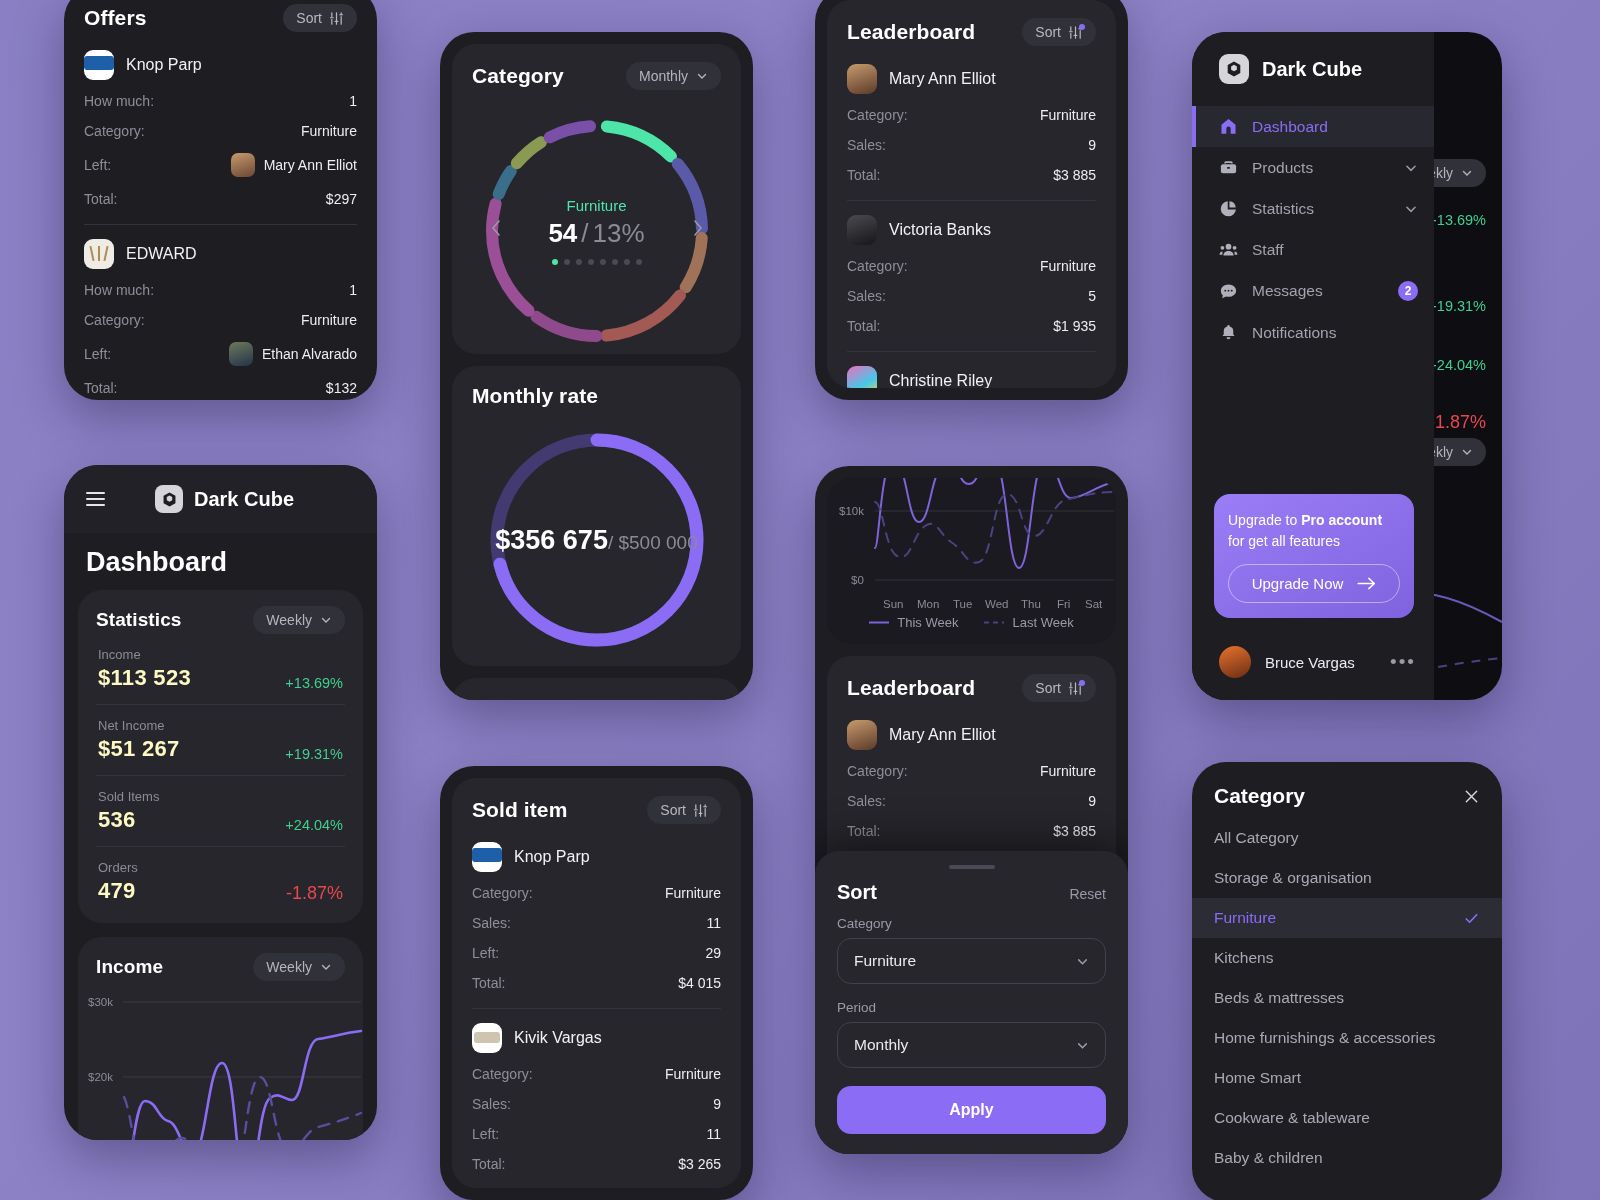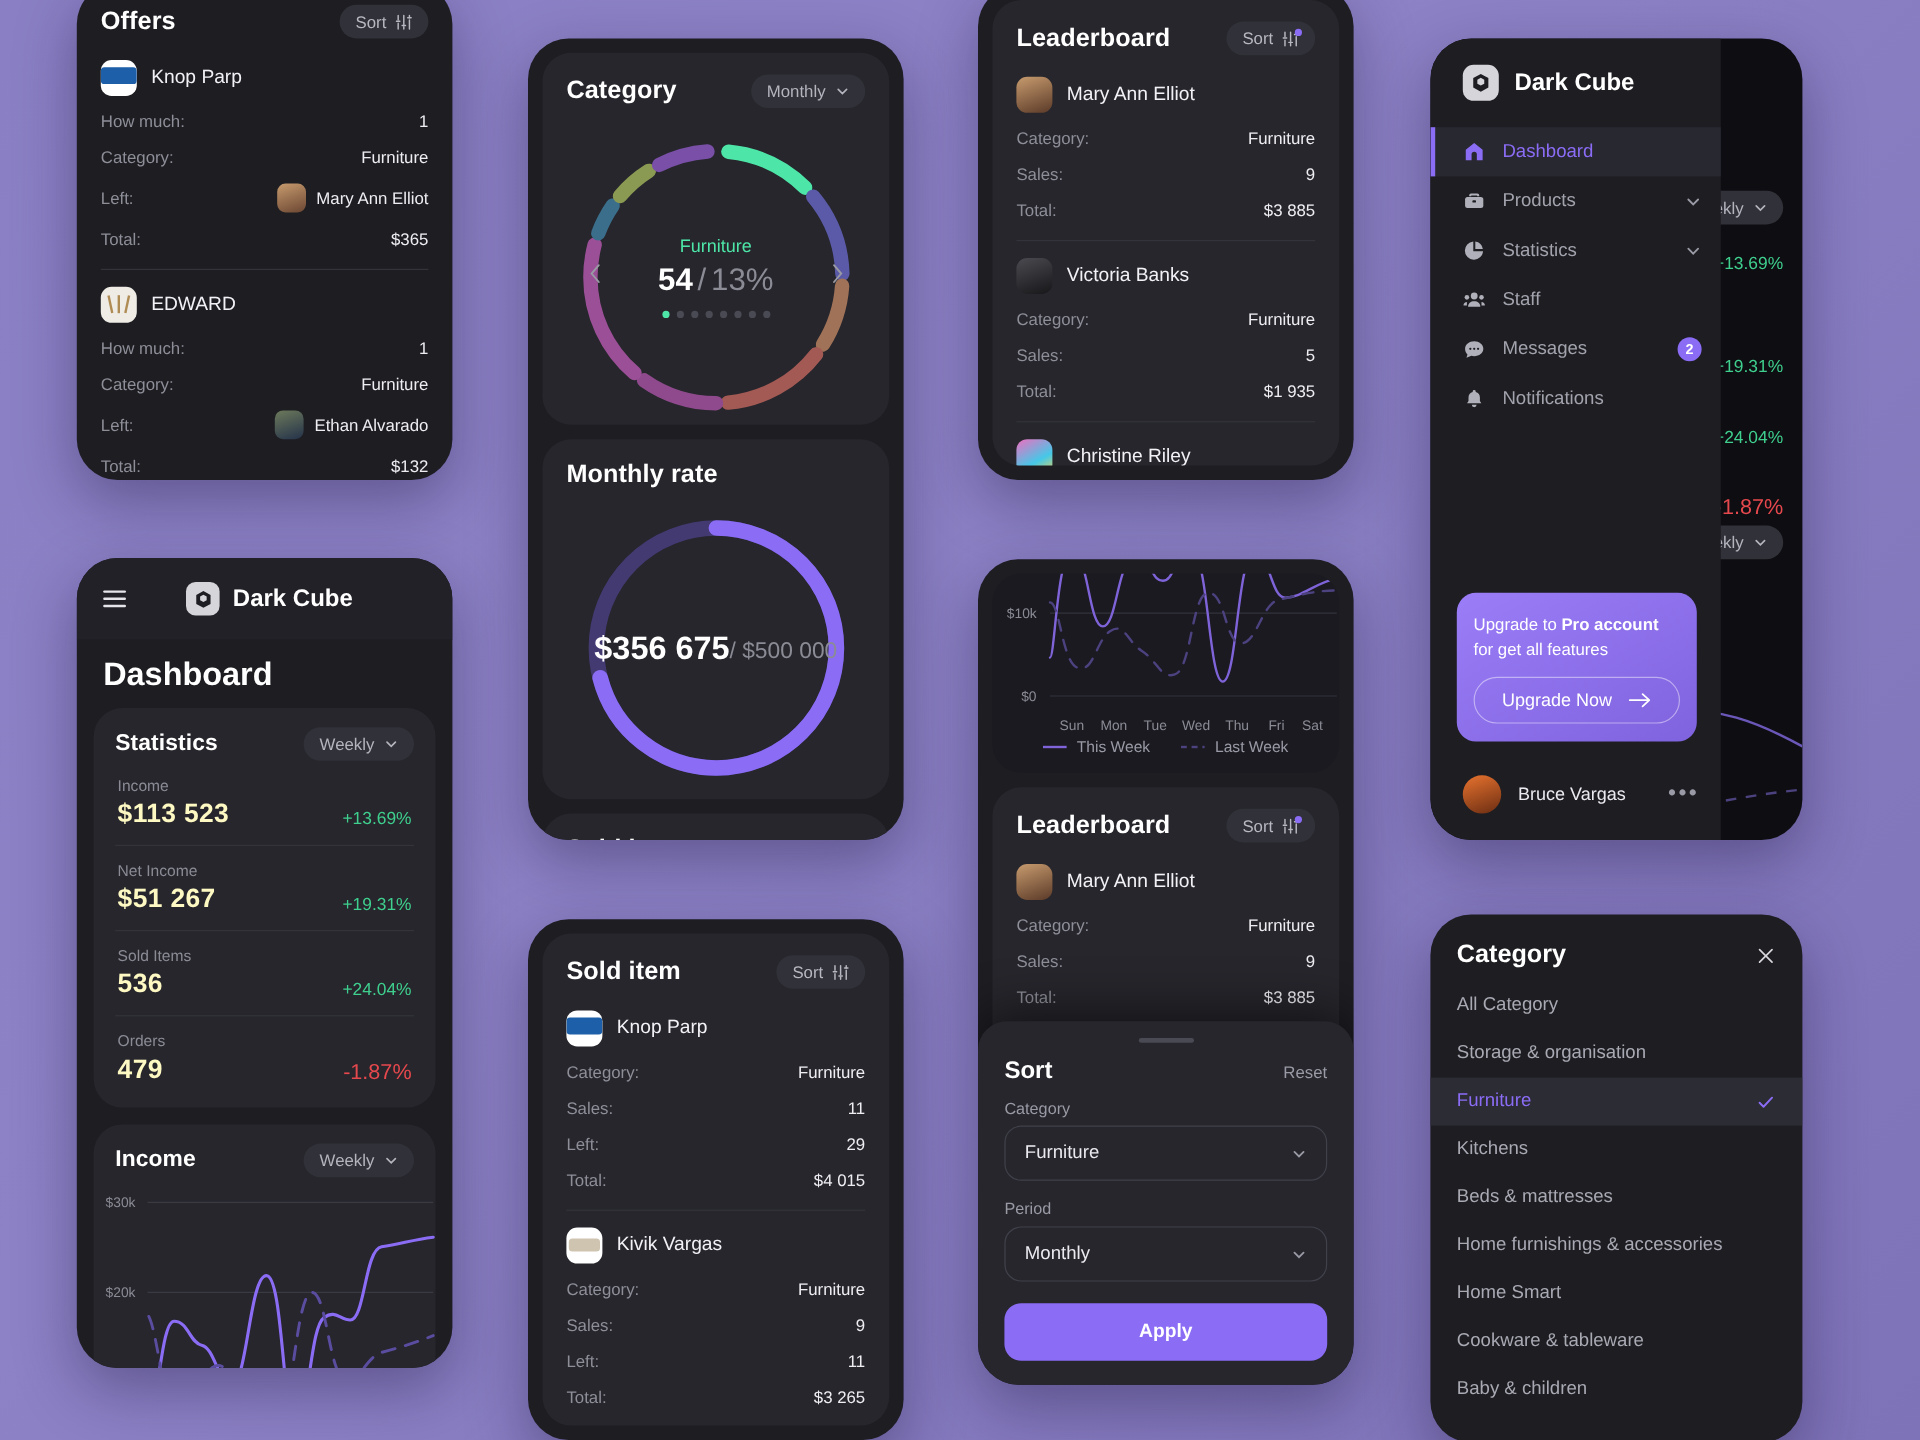--- a/index.html
+++ b/index.html
@@ -208,21 +208,21 @@
     </div>
     <div class="row">
       <span class="k">Left:</span>
       <span style="display:flex;align-items:center;gap:9px">
         <span class="avatar" style="width:24px;height:24px;border-radius:7px;background:linear-gradient(160deg,#c79b6e,#6b4632)"></span>
         <span class="v">Mary Ann Elliot</span>
       </span>
     </div>
     <div class="row">
       <span class="k">Total:</span>
-      <span class="v">$365</span>
+      <span class="v">$297</span>
     </div>
     <div class="sep"></div>
 
     <div class="entity">
       <span class="avatar" style="background:#efece6;position:relative;overflow:hidden">
         <span style="position:absolute;left:7px;top:7px;width:2px;height:15px;background:#b08c55;transform:rotate(-12deg)"></span>
         <span style="position:absolute;left:14px;top:7px;width:2px;height:15px;background:#b08c55"></span>
         <span style="position:absolute;left:21px;top:7px;width:2px;height:15px;background:#b08c55;transform:rotate(12deg)"></span>
       </span>
       <span class="name">EDWARD</span>

